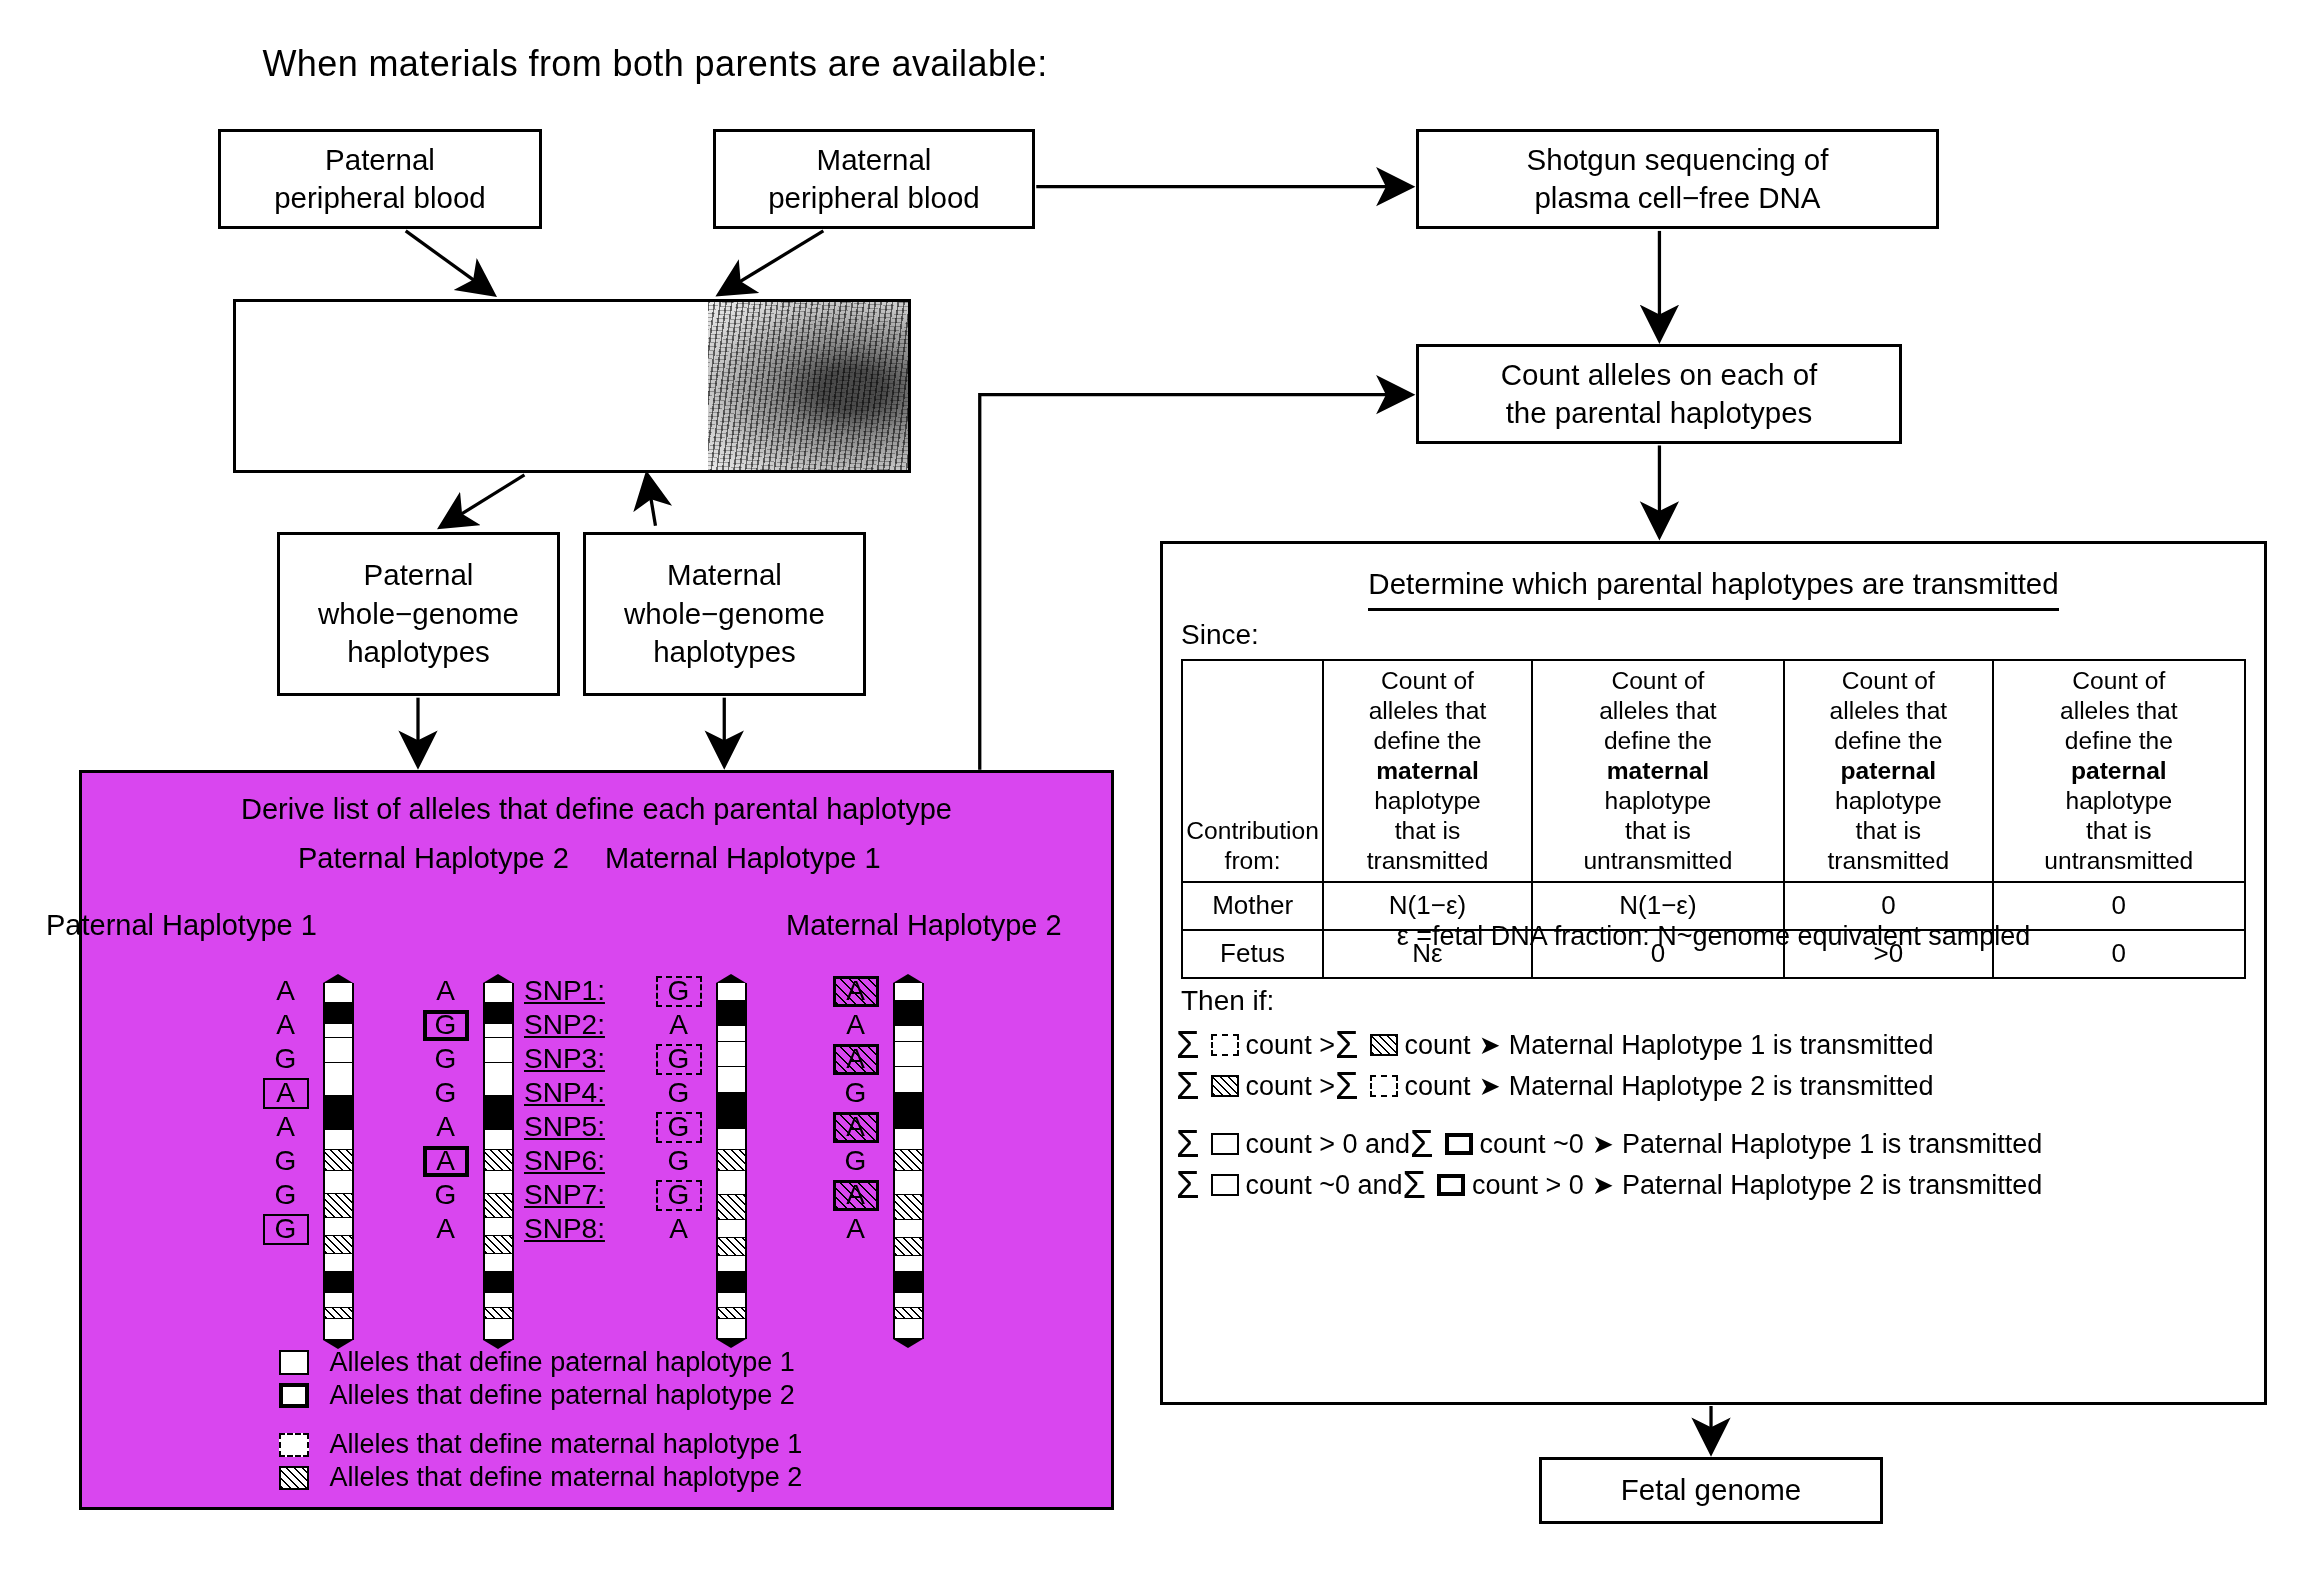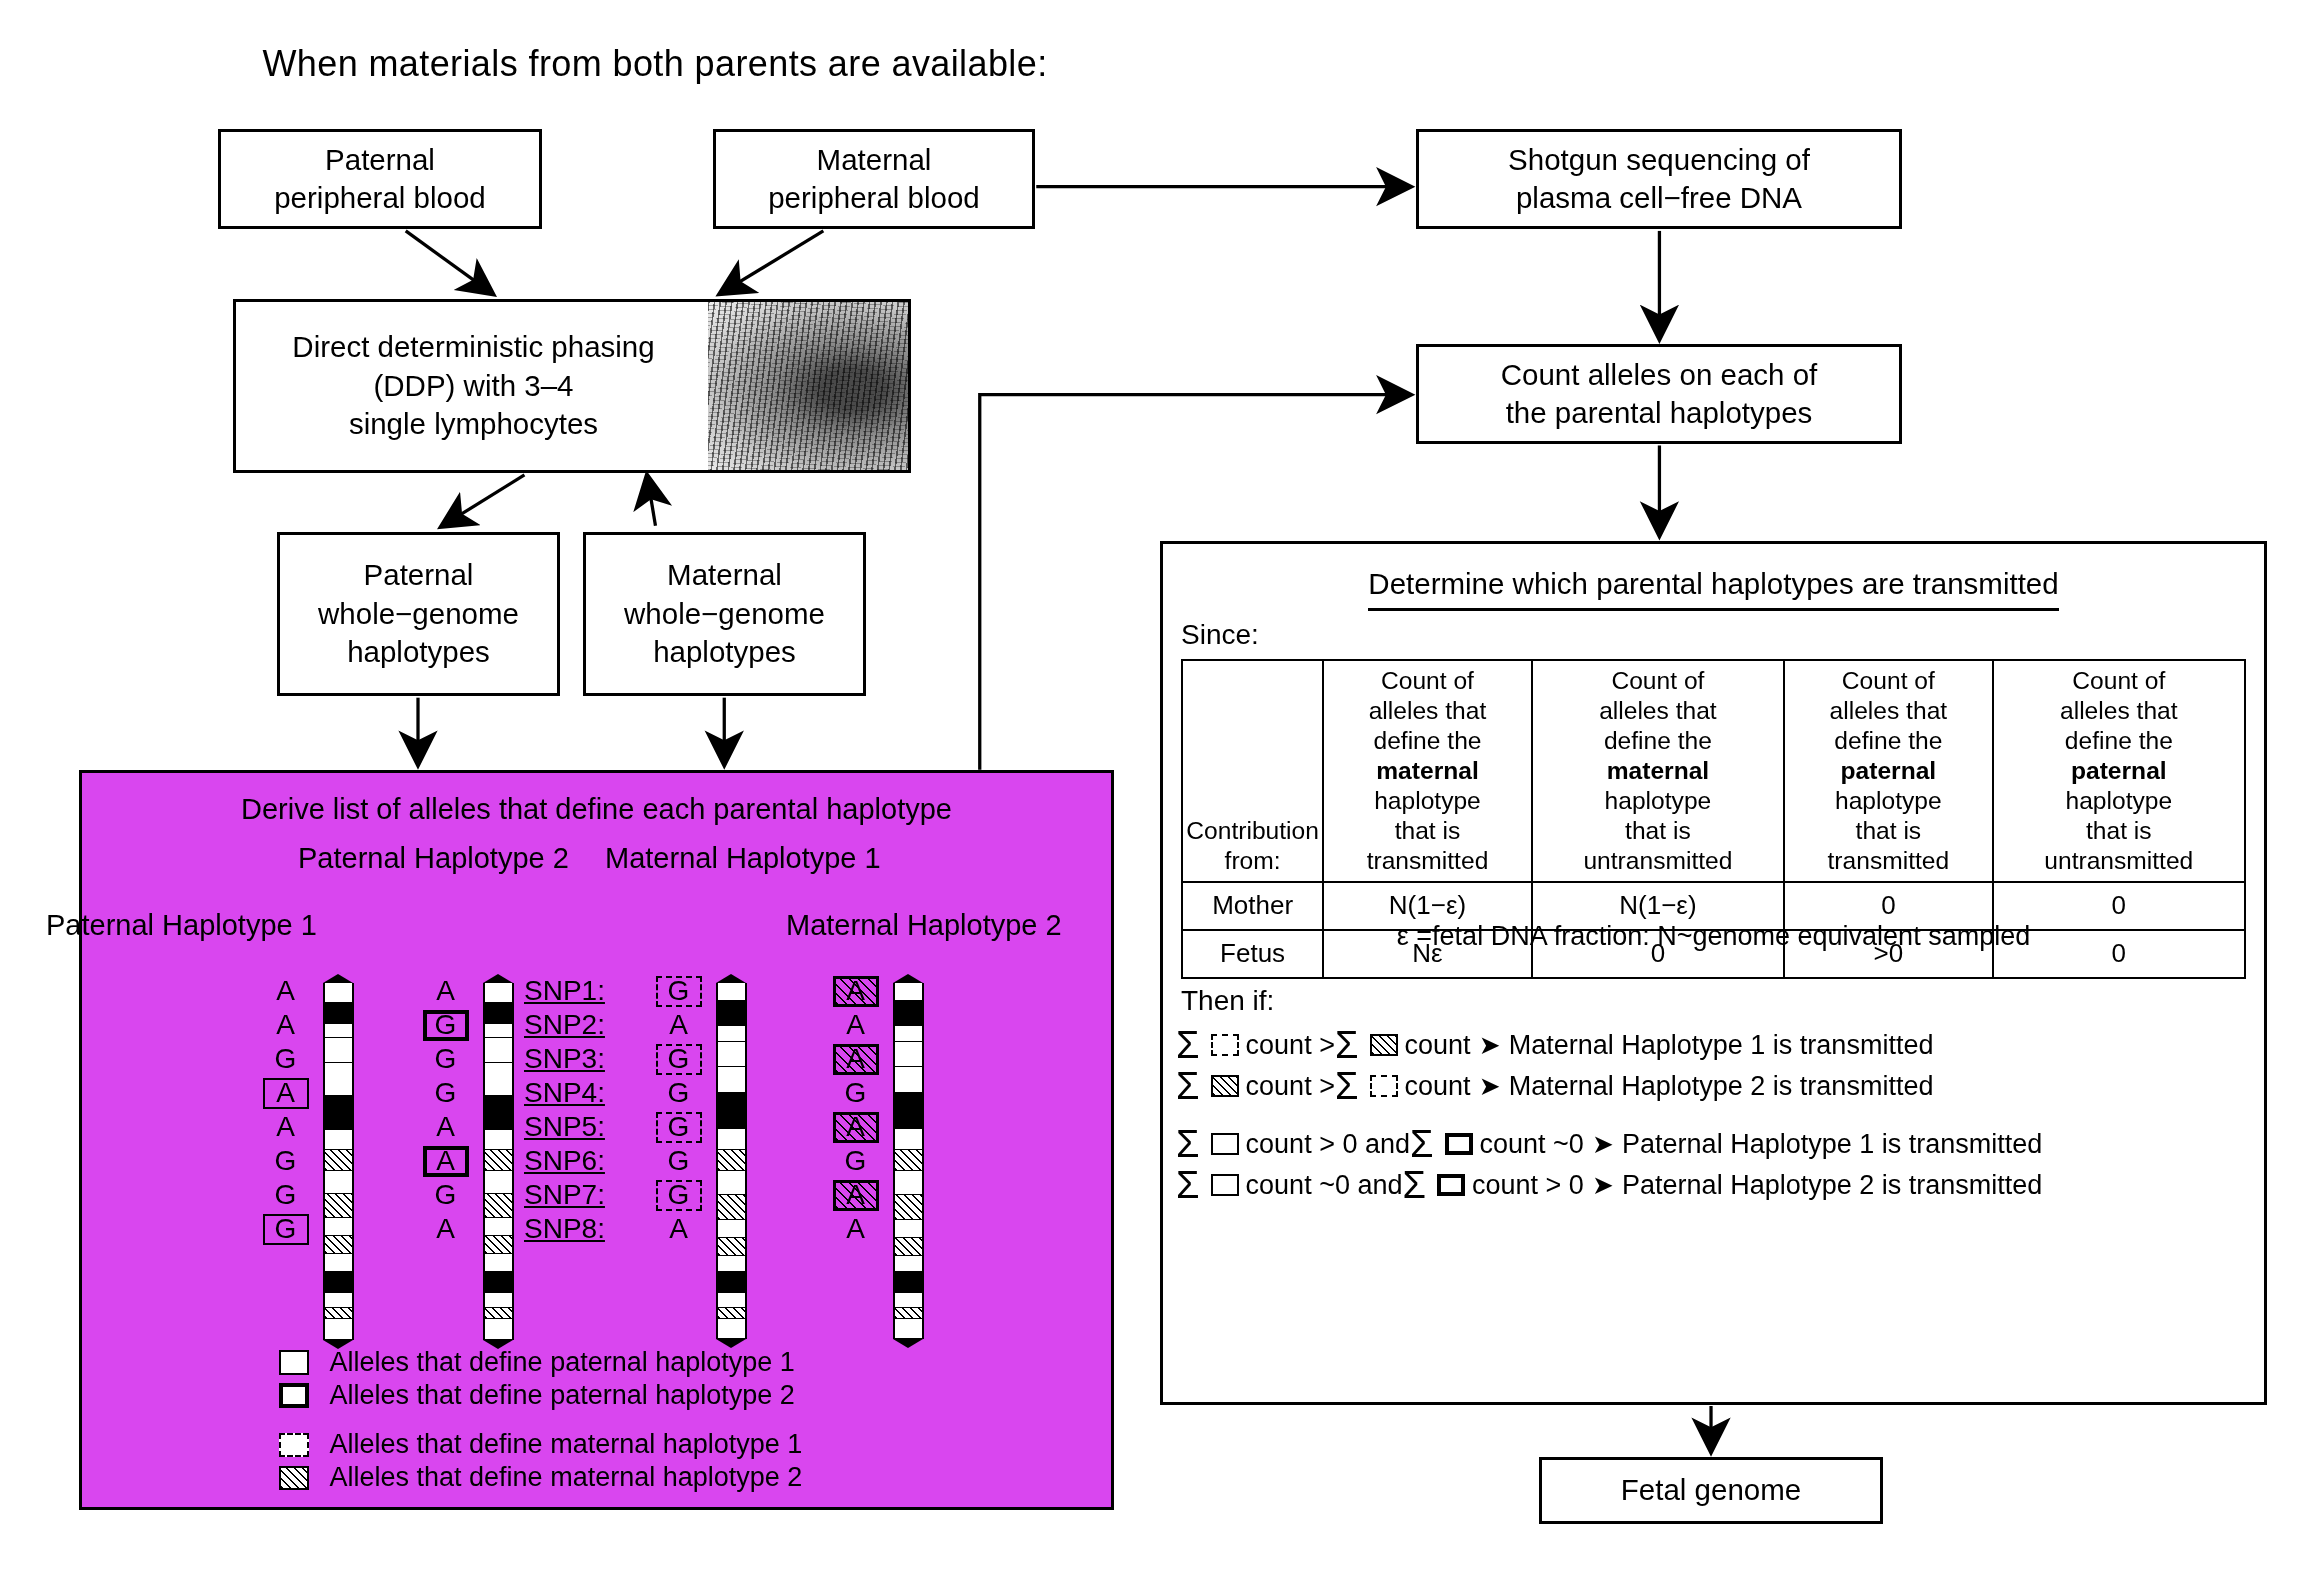--- a/index.html
+++ b/index.html
@@ -27,21 +27,21 @@
   #mat-blood  { left:713px;  top:129px; width:322px; height:100px; font-size:29.5px; }
   #ddp        { left:233px;  top:299px; width:678px; height:174px; font-size:29.5px; }
   #ddp .txtpart{ width:475px; height:100%; display:flex; flex-direction:column;
                  align-items:center; justify-content:center; }
   #ddp .imgpart{ position:absolute; right:0; top:0; width:200px; height:100%;
                  overflow:hidden; }
   #pat-wg     { left:277px;  top:532px; width:283px; height:164px; font-size:29.5px; }
   #mat-wg     { left:583px;  top:532px; width:283px; height:164px; font-size:29.5px; }
 
   
-  #shotgun    { left:1416px; top:129px; width:486px; height:100px; font-size:29.5px; }
+  #shotgun    { left:1416px; top:129px; width:523px; height:100px; font-size:29.5px; }
   #countall   { left:1416px; top:344px; width:486px; height:100px; font-size:29.5px; }
   #fetalgen   { left:1539px; top:1457px; width:344px; height:67px; font-size:29.5px; }
 
   
   #leftpanel  { left:79px;   top:770px;  width:1035px; height:740px;
                 border:3.3px solid #000; background:#d946ef; }
   #rightpanel { left:1160px; top:541px;  width:1107px; height:864px;
                 border:3.3px solid #000; background:#fff; }
 
   
@@ -172,25 +172,20 @@
   <span class="ln">Paternal</span>
   <span class="ln">peripheral blood</span>
 </div>
 
 <div class="abs fbox" id="mat-blood">
   <span class="ln">Maternal</span>
   <span class="ln">peripheral blood</span>
 </div>
 
 <div class="abs fbox" id="ddp" style="flex-direction:row; justify-content:flex-start; position:absolute;">
-  <div class="txtpart">
-    <span class="ln">Direct deterministic phasing</span>
-    <span class="ln">(DDP) with 3–4</span>
-    <span class="ln">single lymphocytes</span>
-  </div>
   <div class="imgpart">
     <div class="hatchimg"></div>
   </div>
 </div>
 
 <div class="abs fbox" id="pat-wg">
   <span class="ln">Paternal</span>
   <span class="ln">whole−genome</span>
   <span class="ln">haplotypes</span>
 </div>

